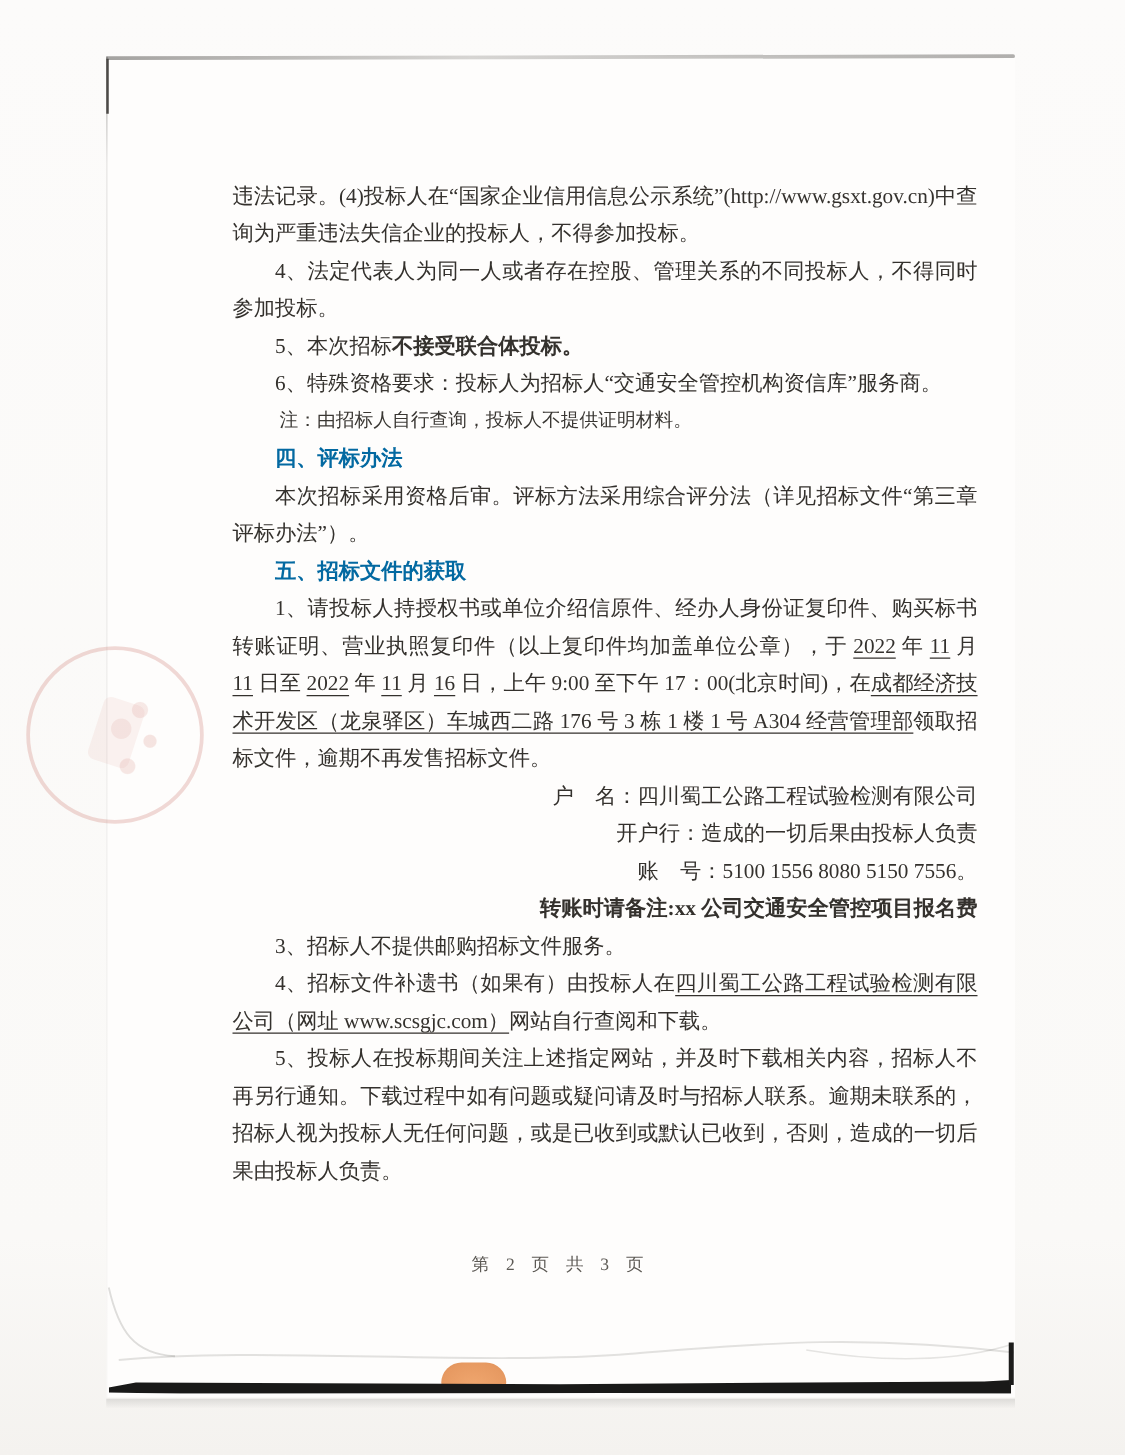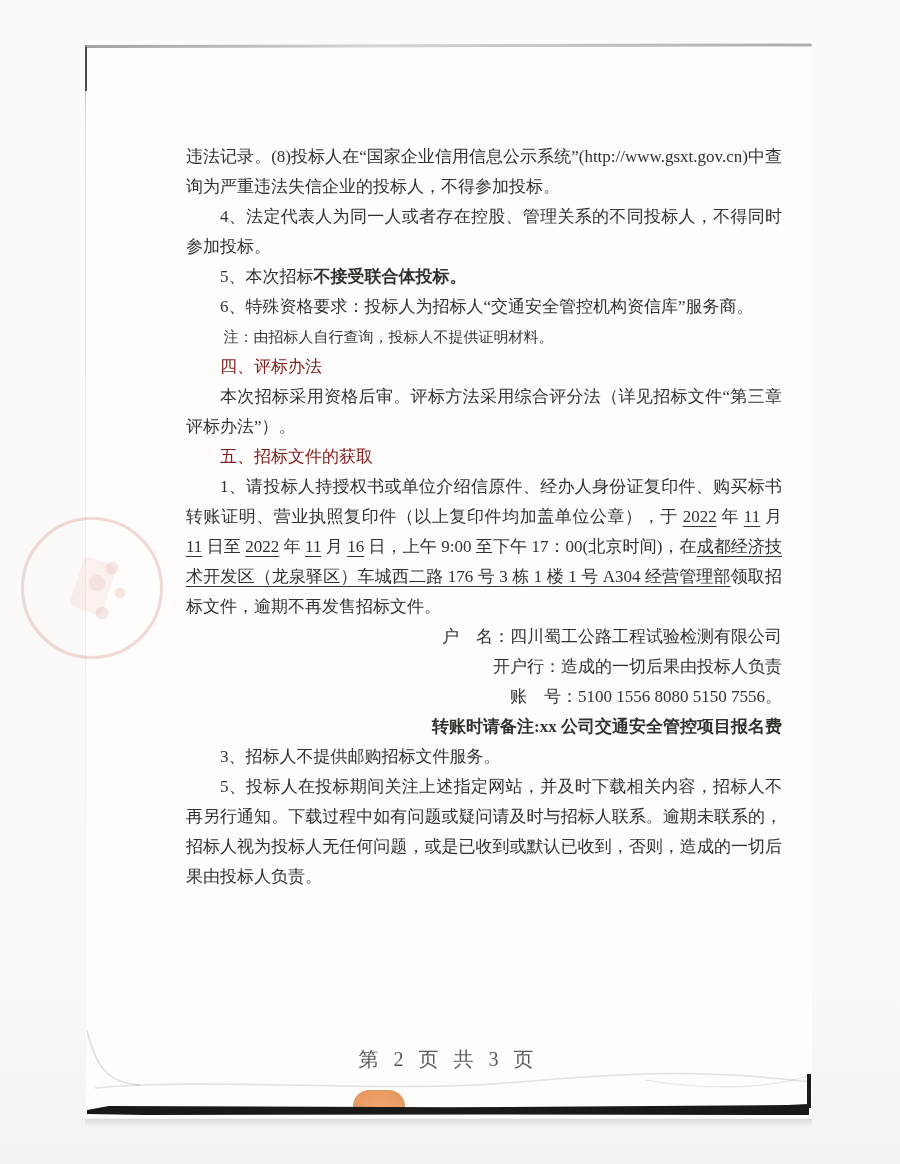--- a/index.html
+++ b/index.html
@@ -45,28 +45,28 @@
     content:"";position:absolute;left:52px;top:40px;width:34px;height:52px;
     background:rgba(214,140,130,.10);border-radius:6px;transform:rotate(18deg);
   }
   .doc-body{
     position:absolute;left:101px;top:97px;width:596px;
     font-size:17px;line-height:30px;color:#34312d;
     text-align:justify;
   }
   .para{margin:0;text-indent:2em;}
   .para.noindent{text-indent:0;}
-  .para.heading{font-weight:normal;color:#7f1d1d;}
+  .para.heading{font-weight:bold;color:#0369a1;}
   .para.note{font-size:15px;text-indent:2.5em;color:#3a3733;}
   .para.account{text-indent:2.15em;text-align:right;}
   .seg.bold{font-weight:bold;}
   .seg.underline{text-decoration:underline;text-underline-offset:4px;text-decoration-thickness:1px;}
   .page-footer{
-    position:absolute;left:0;top:1001px;width:100%;
-    text-align:center;font-size:20px;letter-spacing:5px;color:#5c5954;
+    position:absolute;left:0;top:958px;width:100%;
+    text-align:center;font-size:14px;letter-spacing:5px;color:#5c5954;
   }
   .fold-curve{position:absolute;left:0;top:0;width:727px;height:1073px;pointer-events:none;}
   .bottom-band{
     position:absolute;left:2px;bottom:3px;width:722px;height:11px;
     background:#191918;
     clip-path:polygon(0 55%,3% 18%,50% 30%,97% 10%,100% 0,100% 100%,55% 95%,8% 100%,0 90%);
   }
   .right-edge-mark{
     position:absolute;right:1px;bottom:10px;width:4px;height:34px;background:#1c1c1b;
   }
@@ -91,34 +91,35 @@
 
     <div class="stamp"></div>
 
     <svg class="fold-curve" viewBox="0 0 727 1073">
       <path d="M 2 985 C 10 1020, 22 1038, 55 1040" fill="none" stroke="rgba(80,78,74,0.18)" stroke-width="1.5"></path>
       <path d="M 10 1043 C 120 1032, 300 1048, 420 1038 C 520 1030, 600 1022, 726 1037" fill="none" stroke="rgba(80,78,74,0.16)" stroke-width="1.5"></path>
       <path d="M 560 1035 C 620 1045, 680 1045, 726 1030" fill="none" stroke="rgba(80,78,74,0.14)" stroke-width="1.2"></path>
     </svg>
 
     <div class="doc-body">
-        <p class="para body noindent"><span class="seg">违法记录。(8)投标人在“国家企业信用信息公示系统”(http://www.gsxt.gov.cn)中查询为严重违法失信企业的投标人，不得参加投标。</span></p>
+        <p class="para body noindent"><span class="seg">违法记录。(4)投标人在“国家企业信用信息公示系统”(http://www.gsxt.gov.cn)中查询为严重违法失信企业的投标人，不得参加投标。</span></p>
         <p class="para body"><span class="seg">4、法定代表人为同一人或者存在控股、管理关系的不同投标人，不得同时参加投标。</span></p>
         <p class="para body"><span class="seg">5、本次招标</span><span class="seg bold">不接受联合体投标。</span></p>
         <p class="para body"><span class="seg">6、特殊资格要求：投标人为招标人“交通安全管控机构资信库”服务商。</span></p>
         <p class="para note"><span class="seg">注：由招标人自行查询，投标人不提供证明材料。</span></p>
         <p class="para heading"><span class="seg">四、评标办法</span></p>
         <p class="para body"><span class="seg">本次招标采用资格后审。评标方法采用综合评分法（详见招标文件“第三章评标办法”）。</span></p>
         <p class="para heading"><span class="seg">五、招标文件的获取</span></p>
         <p class="para body"><span class="seg">1、请投标人持授权书或单位介绍信原件、经办人身份证复印件、购买标书转账证明、营业执照复印件（以上复印件均加盖单位公章），于 </span><span class="seg underline">2022</span><span class="seg"> 年 </span><span class="seg underline">11</span><span class="seg"> 月 </span><span class="seg underline">11</span><span class="seg"> 日至 </span><span class="seg underline">2022</span><span class="seg"> 年 </span><span class="seg underline">11</span><span class="seg"> 月 </span><span class="seg underline">16</span><span class="seg"> 日，上午 9:00 至下午 17：00(北京时间)，在</span><span class="seg underline">成都经济技术开发区（龙泉驿区）车城西二路 176 号 3 栋 1 楼 1 号 A304 经营管理部</span><span class="seg">领取招标文件，逾期不再发售招标文件。</span></p>
         <p class="para account"><span class="seg">户　名：四川蜀工公路工程试验检测有限公司</span></p>
         <p class="para account"><span class="seg">开户行：造成的一切后果由投标人负责</span></p>
         <p class="para account"><span class="seg">账　号：5100 1556 8080 5150 7556。</span></p>
         <p class="para account"><span class="seg bold">转账时请备注:</span><span class="seg bold">xx 公司交通安全管控项目报名费</span></p>
         <p class="para body"><span class="seg">3、招标人不提供邮购招标文件服务。</span></p>
+        <p class="para body"><span class="seg">4、招标文件补遗书（如果有）由投标人在</span><span class="seg underline">四川蜀工公路工程试验检测有限公司（网址 www.scsgjc.com）</span><span class="seg">网站自行查阅和下载。</span></p>
         <p class="para body"><span class="seg">5、投标人在投标期间关注上述指定网站，并及时下载相关内容，招标人不再另行通知。下载过程中如有问题或疑问请及时与招标人联系。逾期未联系的，招标人视为投标人无任何问题，或是已收到或默认已收到，否则，造成的一切后果由投标人负责。</span></p>
       </div>
 
     <div class="page-footer">第 2 页 共 3 页</div>
 
     <div class="finger-blob"></div>
     <div class="bottom-band"></div>
     <div class="right-edge-mark"></div>
   </div>
   <div class="below-shadow"></div>

